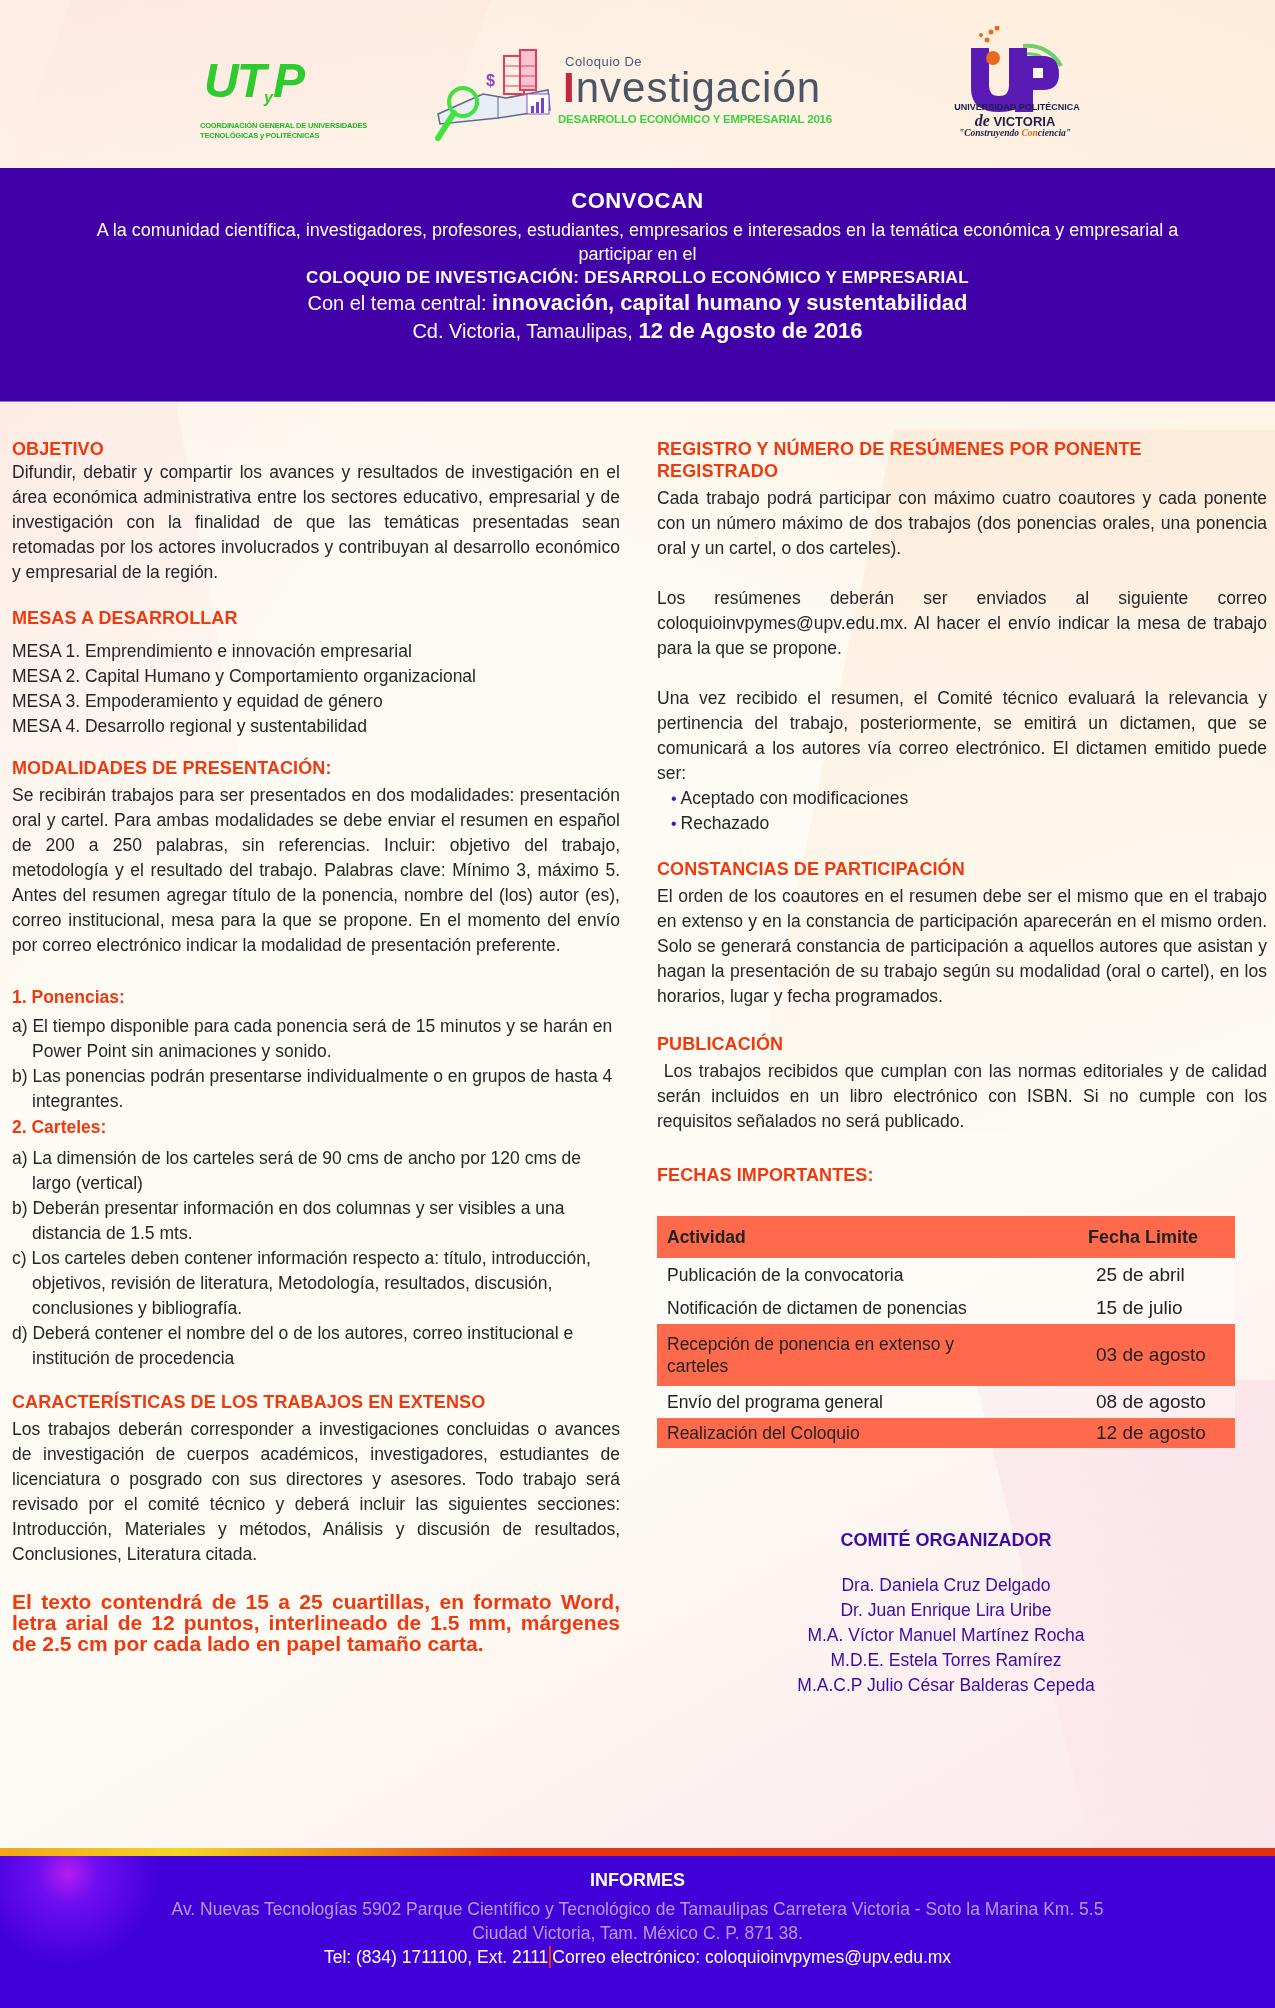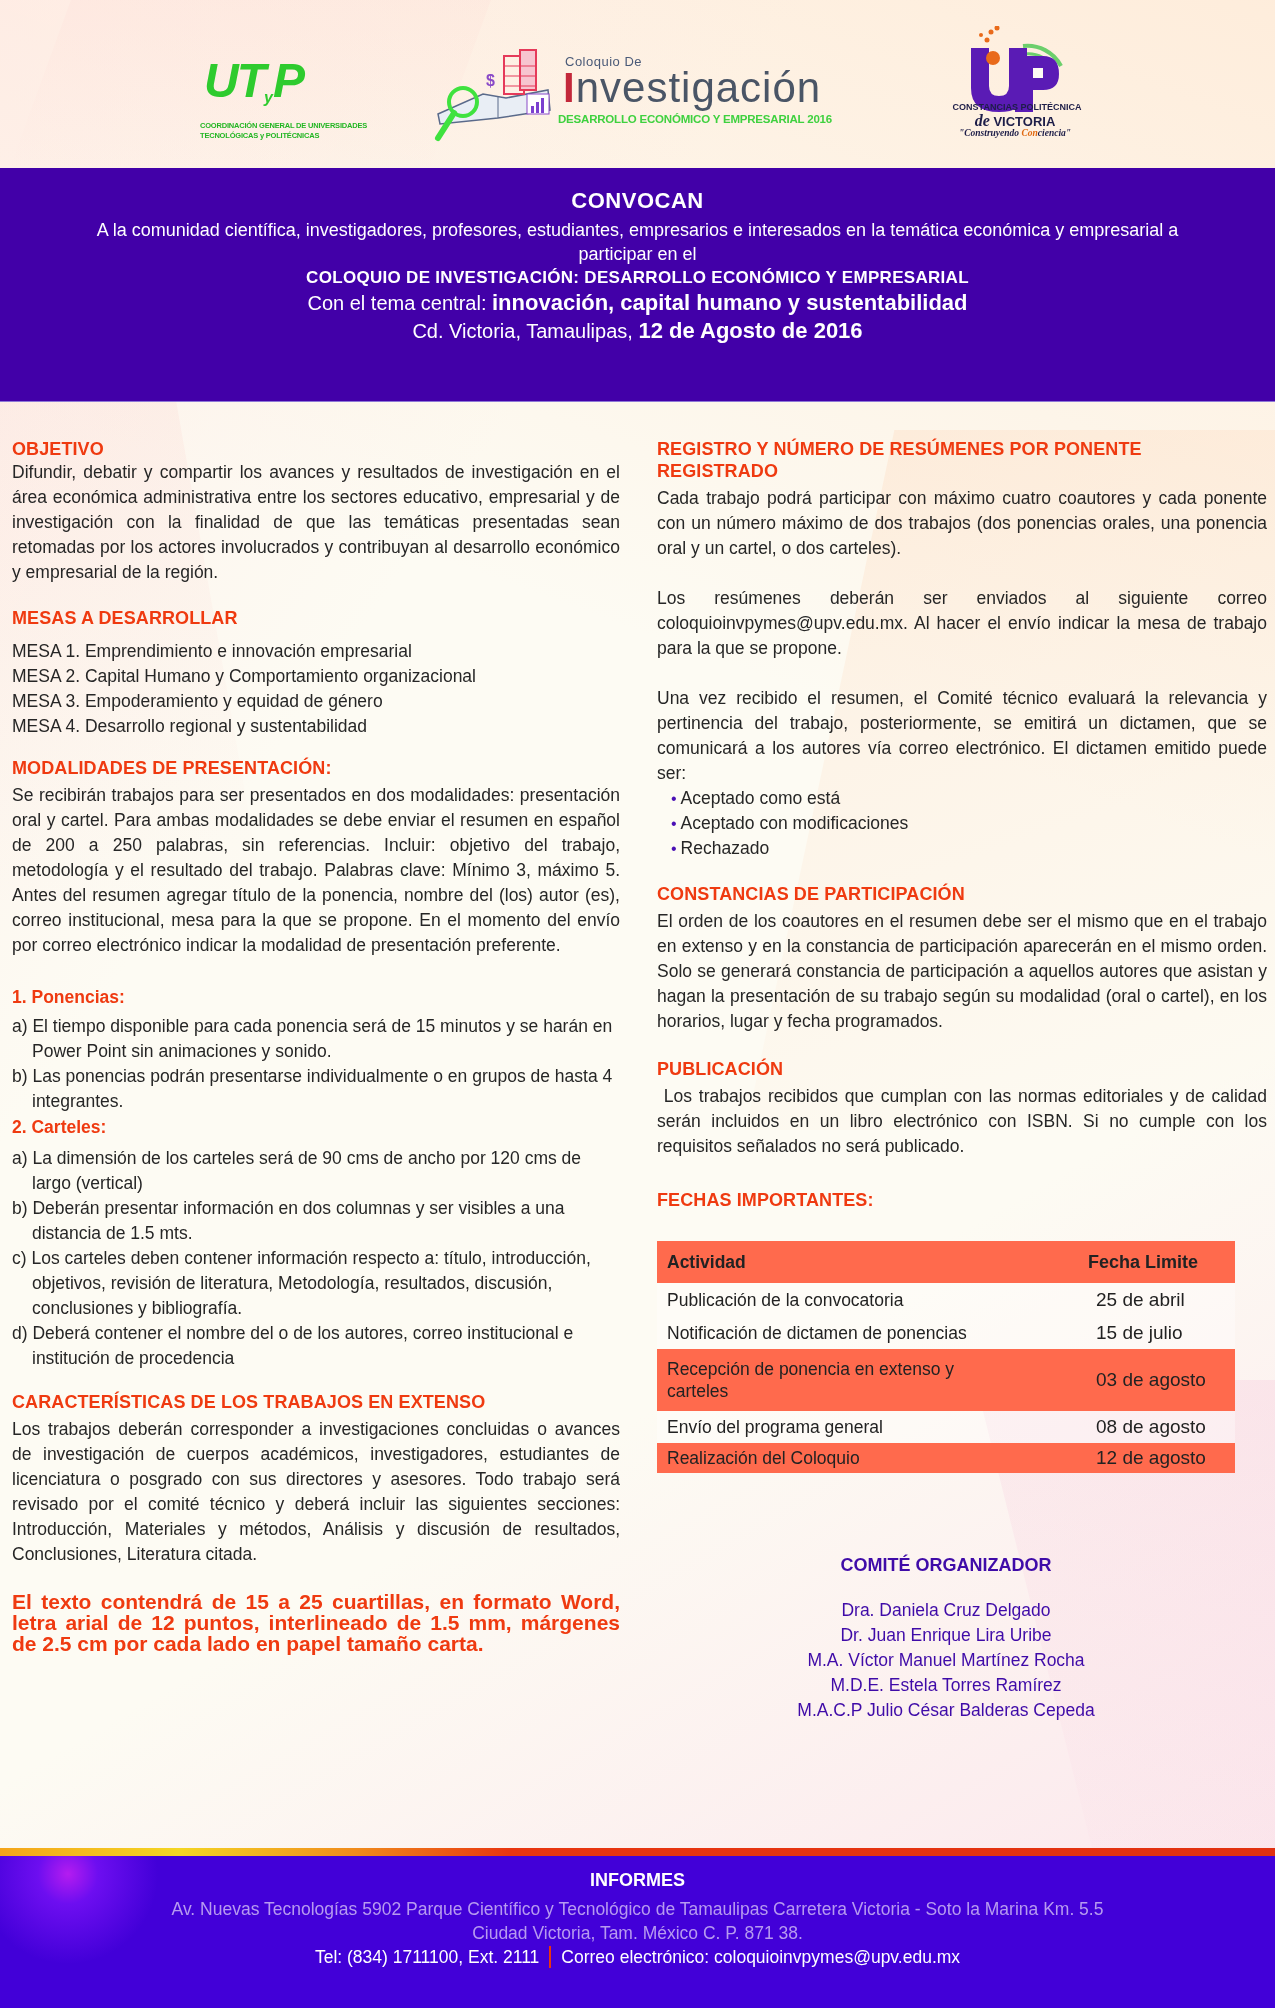--- a/index.html
+++ b/index.html
@@ -103,21 +103,21 @@
     position: absolute; left: 0; top: 1848px; width: 1275px; height: 8px;
     background: linear-gradient(90deg, #f4a41a 0%, #f4d623 14%, #f08a1b 28%, #e8350f 40%, #e1300f 100%);
   }
   .footer {
     position: absolute; left: 0; top: 1856px; width: 1275px; height: 152px;
     background: radial-gradient(circle at 68px 18px, #b41cf0 0, #6d0ef0 30px, rgba(66,0,216,0) 90px), #4200d8;
     text-align: center; color: #fff;
   }
   .footer .ft { font-weight: 700; font-size: 18px; margin-top: 14px; }
   .footer .addr { color: #b79af0; font-size: 17.5px; line-height: 24px; margin-top: 6px; font-weight: 300; }
-  .footer .contact { font-size: 17.5px; line-height: 24px; display: flex; justify-content: center; align-items: center; gap: 10px; }
+  .footer .contact { font-size: 17.5px; line-height: 24px; display: flex; justify-content: center; align-items: center; gap: 1px; }
   .footer .sep { display: inline-block; width: 2px; height: 22px; background: #e8350f; }
 </style>
 </head>
 <body>
 
 <div class="bg">
   <div class="shard s1"></div>
   <div class="shard s2"></div>
   <div class="shard s3"></div>
   <div class="shard s4"></div>
@@ -160,21 +160,21 @@
         <path d="M62 28 A 30 30 0 0 1 92 44" fill="none" stroke="#6ccf6c" stroke-width="3"></path>
         <path d="M8 22 L26 22 L26 60 Q26 70 36 70 Q46 70 46 60 L46 22 L64 22 L64 62 Q64 86 36 86 Q8 86 8 62 Z" fill="#5a1bb5"></path>
         <path d="M52 30 L80 30 Q96 30 96 48 Q96 64 80 64 L70 64 L70 86 L52 86 Z" fill="#5a1bb5"></path>
         <rect x="70" y="42" width="10" height="10" fill="#fdfbf3"></rect>
         <circle cx="30" cy="32" r="7" fill="#e96a1a"></circle>
         <circle cx="24" cy="14" r="2.5" fill="#e96a1a"></circle>
         <circle cx="28" cy="6" r="2.5" fill="#e96a1a"></circle>
         <circle cx="18" cy="9" r="2" fill="#e96a1a"></circle>
         <circle cx="34" cy="2" r="2.5" fill="#e96a1a"></circle>
       </svg>
-      <div class="upv-name">CONSTANCIAS POLITÉCNICA</div>
+      <div class="upv-name">UNIVERSIDAD POLITÉCNICA</div>
       <div class="upv-victoria"><i>de</i> <span>VICTORIA</span></div>
       <div class="upv-slogan"><span>"Construyendo </span><span class="con">Con</span><span>ciencia"</span></div>
     </div>
   </div>
 
   <div class="banner">
     <div class="convocan">CONVOCAN</div>
     <div class="intro">A la comunidad científica, investigadores, profesores, estudiantes, empresarios e interesados en la temática económica y empresarial a participar en el</div>
     <div class="title">COLOQUIO DE INVESTIGACIÓN: DESARROLLO ECONÓMICO Y EMPRESARIAL</div>
     <div class="theme"><span>Con el tema central: </span><b>innovación, capital humano y sustentabilidad</b></div>
@@ -220,21 +220,20 @@
   </div>
 
   <div class="col col-right">
     <div class="section-title" style="width:560px">REGISTRO Y NÚMERO DE RESÚMENES POR PONENTE REGISTRADO</div>
     <div class="body-text" style="margin-top:4px">Cada trabajo podrá participar con máximo cuatro coautores y cada ponente con un número máximo de dos trabajos (dos ponencias orales, una ponencia oral y un cartel, o dos carteles).</div>
     <div class="gap" style="height:25px"></div>
     <div class="body-text">Los resúmenes deberán ser enviados al siguiente correo coloquioinvpymes@upv.edu.mx. Al hacer el envío indicar la mesa de trabajo para la que se propone.</div>
     <div class="gap" style="height:25px"></div>
     <div class="body-text">Una vez recibido el resumen, el Comité técnico evaluará la relevancia y pertinencia del trabajo, posteriormente, se emitirá un dictamen, que se comunicará a los autores vía correo electrónico. El dictamen emitido puede ser:</div>
     <div class="bullets">
-      <div class="bullet"><span class="dot">•</span><span>Aceptado como está</span></div>
       <div class="bullet"><span class="dot">•</span><span>Aceptado con modificaciones</span></div>
       <div class="bullet"><span class="dot">•</span><span>Rechazado</span></div>
     </div>
     <div class="gap" style="height:22px"></div>
 
     <div class="section-title">CONSTANCIAS DE PARTICIPACIÓN</div>
     <div class="body-text" style="margin-top:4px">El orden de los coautores en el resumen debe ser el mismo que en el trabajo en extenso y en la constancia de participación aparecerán en el mismo orden. Solo se generará constancia de participación a aquellos autores que asistan y hagan la presentación de su trabajo según su modalidad (oral o cartel), en los horarios, lugar y fecha programados.</div>
     <div class="gap" style="height:24px"></div>
 
     <div class="section-title">PUBLICACIÓN</div>

